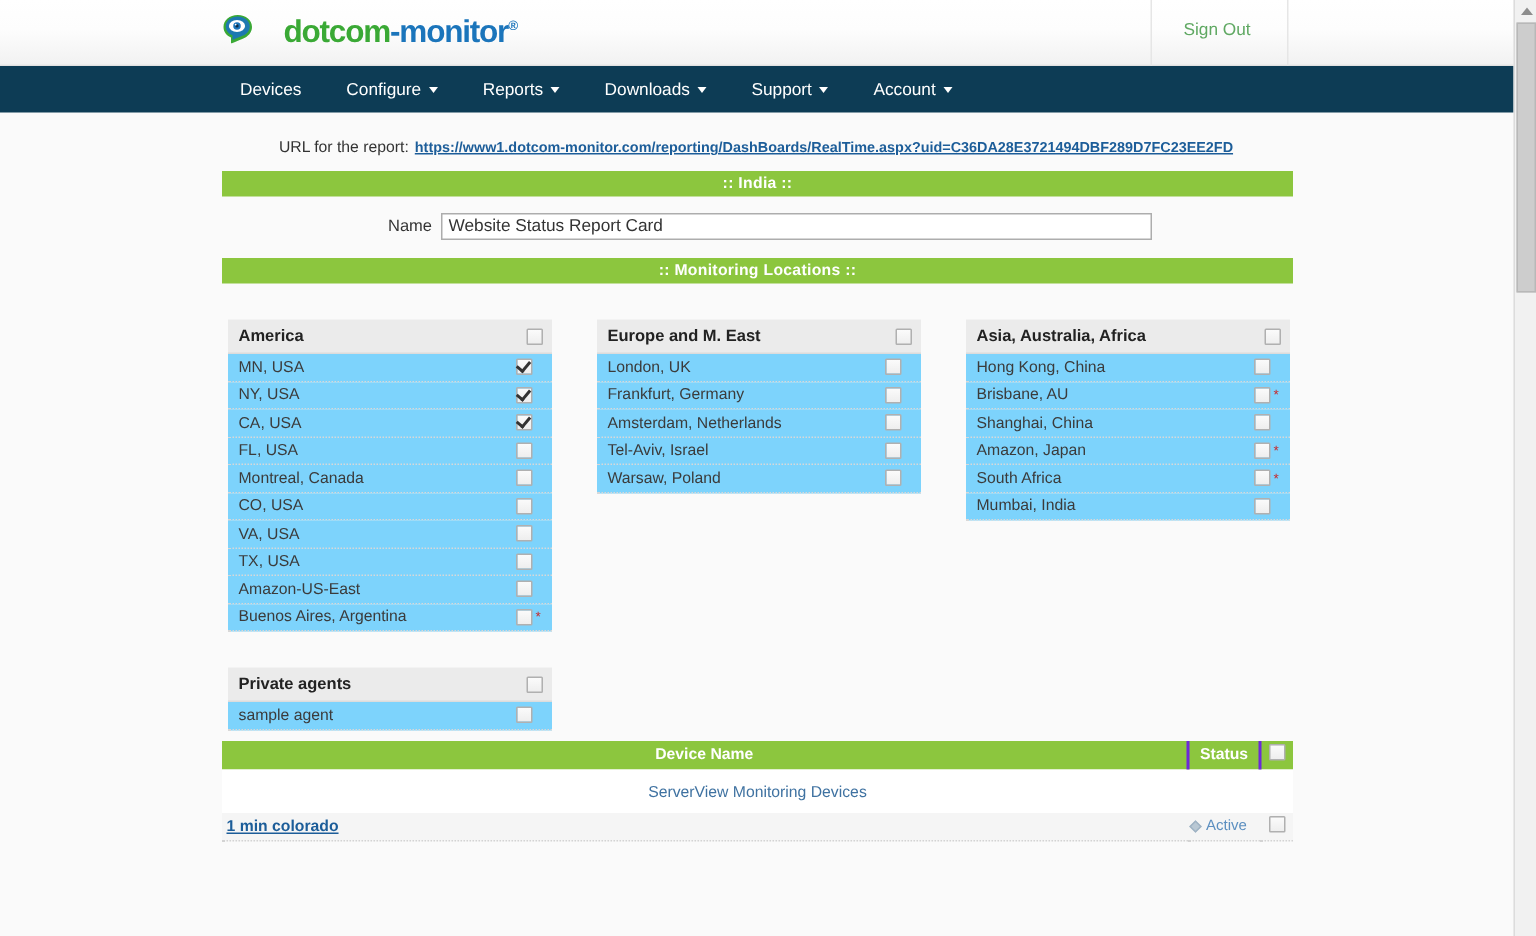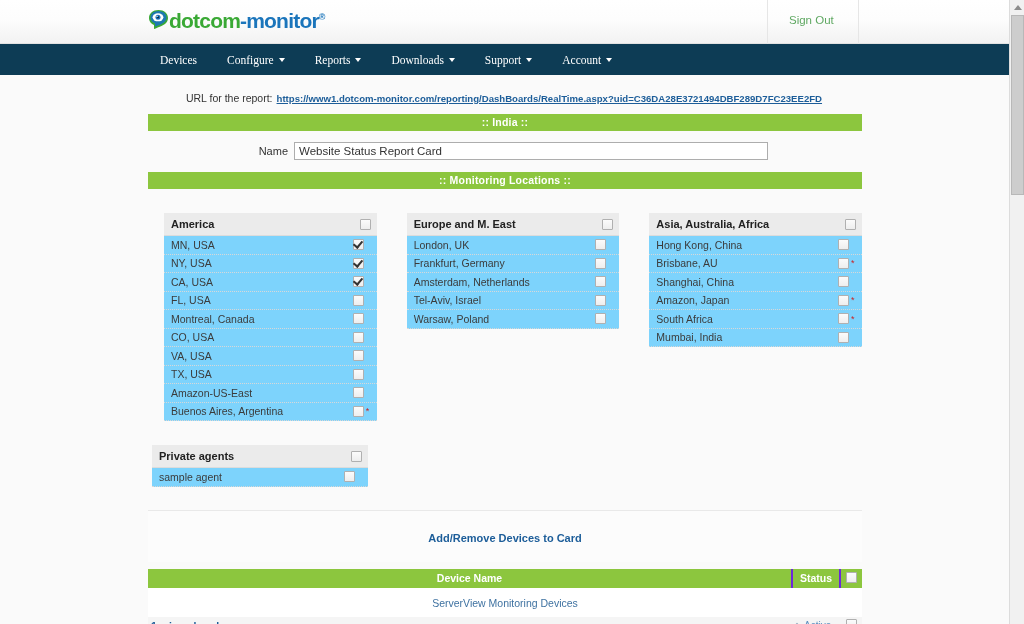--- a/index.html
+++ b/index.html
@@ -20,21 +20,21 @@
   
   .header {
     position: relative;
     height: 44px;
     background: linear-gradient(to bottom, #ffffff 0%, #fdfdfd 45%, #f2f2f2 100%);
     border-bottom: 1px solid #e2e2e2;
   }
   .logo {
     position: absolute;
     left: 148px; top: 7px;
-    display: flex; align-items: center; gap: 0;
+    display: flex; align-items: center; gap: 20px;
   }
   .logo-mark { width: 21px; height: 21px; position: relative; display:block; }
   .logo-text {
     font-size: 21px;
     font-weight: bold;
     letter-spacing: -0.8px;
     line-height: 21px;
     white-space: nowrap;
   }
   .logo-text .t-green { color: #3aa935; }
@@ -63,21 +63,21 @@
     display: flex;
     align-items: center;
     padding-left: 160px;
   }
   .nav-item {
     color: #ffffff;
     font-size: 11.5px;
     margin-right: 30px;
     white-space: nowrap;
     cursor: pointer;
-    display: flex; align-items: center; gap: 5px; font-family: Liberation Serif, serif;
+    display: flex; align-items: center; gap: 5px;
   }
   .caret {
     display: inline-block;
     width: 0; height: 0;
     border-left: 3.5px solid transparent;
     border-right: 3.5px solid transparent;
     border-top: 4px solid #ffffff;
   }
 
   
@@ -137,21 +137,21 @@
     background: #ffffff;
     font-family: "Liberation Sans", sans-serif;
     outline: none;
   }
 
   
   .loc-wrap {
     display: flex;
     gap: 30px;
     padding-top: 24px;
-    margin-left: 16px;
+    margin-left: 4px;
   }
   .loc-col { width: 216px; }
 
   .loc-head {
     background: #ebebeb;
     border-bottom: 1px solid #dcdcdc;
     display: flex; align-items: center;
     height: 23px;
     padding: 0 6px 0 7px;
   }
@@ -504,23 +504,20 @@
             <span class="cb"></span>
           </div>
           <div class="loc-row">
             <span class="lbl">sample agent</span>
             <span class="cb"></span>
             <span class="star hide">*</span>
           </div>
         </div>
       </div>
 
-      <div class="addremove">
-        <a href="#">Add/Remove Devices to Card</a>
-      </div>
 
       <table class="dev-table">
         <thead>
           <tr class="dev-head">
             <th class="th-name">Device Name</th>
             <th class="th-status">Status</th>
             <th class="th-check">
               <span class="cb"></span>
             </th>
           </tr>

